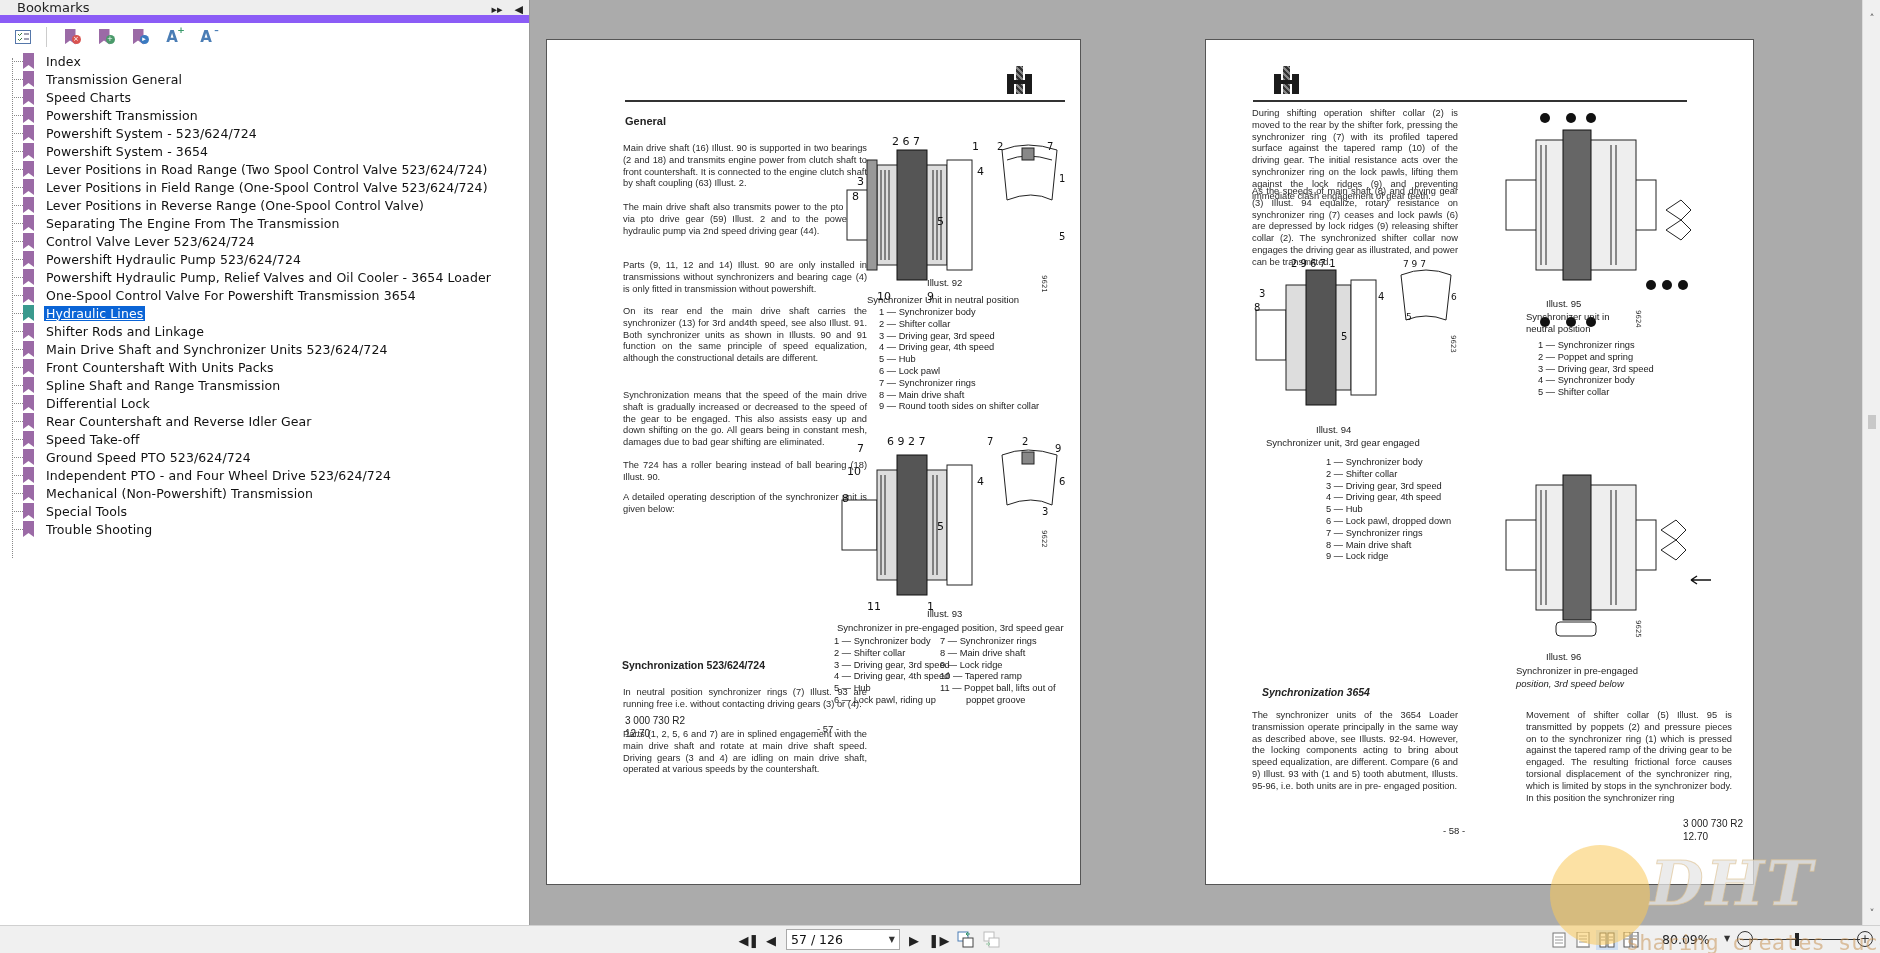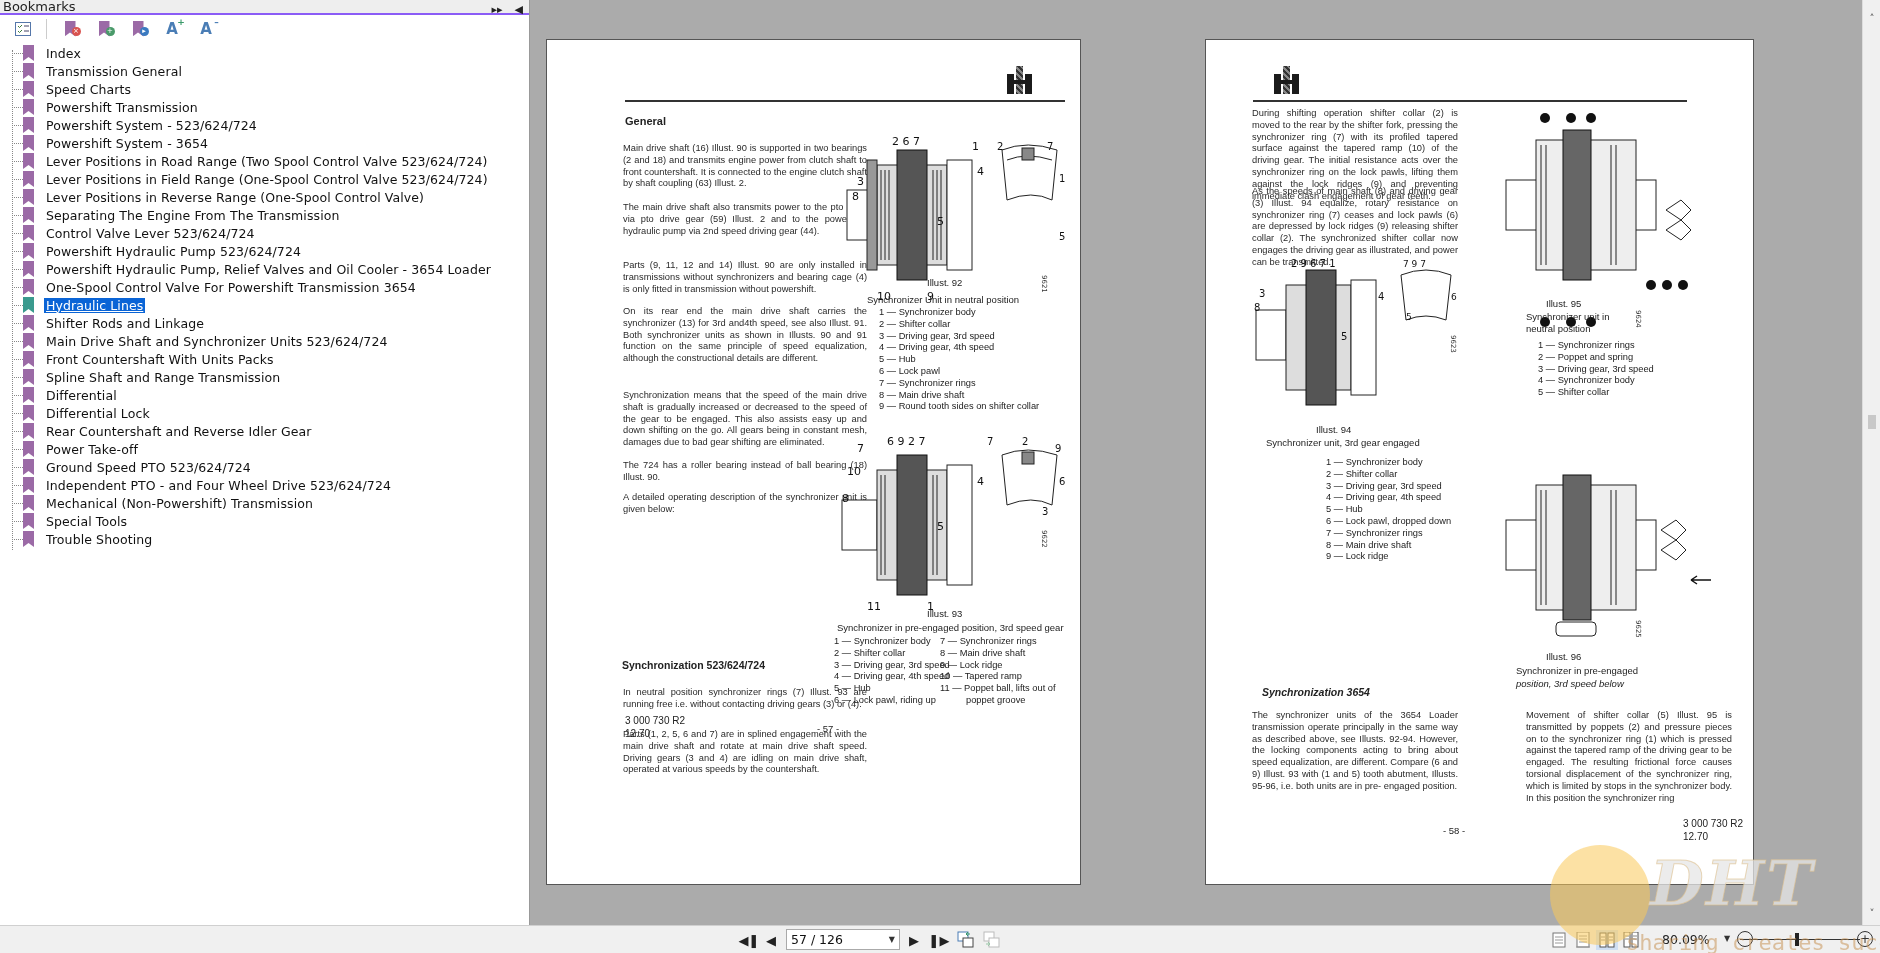--- a/index.html
+++ b/index.html
@@ -1,21 +1,21 @@
 <!DOCTYPE html>
 <html><head>
 <meta charset="utf-8">
 <style>
 *{box-sizing:border-box;margin:0;padding:0}
 html,body{width:1880px;height:953px;overflow:hidden;background:#ababab;font-family:"DejaVu Sans",sans-serif}
 #app{position:relative;width:1880px;height:953px}
 
 
 #sidebar{position:absolute;left:0;top:0;width:530px;height:925px;background:#fff;border-right:1px solid #999}
-#sb-header{height:15px;background:#eeeeee;border-bottom:2px solid #8b5cf6;display:flex;align-items:center;padding-left:3px;font-size:13px;color:#222;position:relative}
+#sb-header{height:23px;background:#eeeeee;border-bottom:8px solid #8b5cf6;display:flex;align-items:center;padding-left:17px;font-size:13px;color:#222;position:relative}
 #sb-header .hdr-btns{position:absolute;right:6px;top:3px;display:flex;gap:12px;font-size:11px;color:#222}
 #sb-toolbar{height:27px;display:flex;align-items:center;padding-left:6px;gap:0}
 .tb-icon{width:34px;height:22px;display:flex;align-items:center;justify-content:center}
 .tb-sep{width:1px;height:20px;background:#ccc;margin:0 6px}
 .bm-flag{display:inline-block;width:11px;height:16px;background:#9b6aa6;clip-path:polygon(0 0,100% 0,100% 100%,50% 75%,0 100%);position:relative}
 .bm-flag.active{background:#3a9a8e}
 .tb-badge{position:absolute;width:9px;height:9px;border-radius:50%;right:-5px;bottom:1px;font-size:7px;color:#fff;display:flex;align-items:center;justify-content:center;line-height:1}
 .font-a{font-weight:bold;color:#4a7db5;font-size:15px;position:relative}
 .font-a sup{font-size:9px;position:absolute;top:-3px;right:-7px}
 #bm-list{list-style:none;padding-top:2px;position:relative}
@@ -205,36 +205,31 @@
           <span class="lbl">Front Countershaft With Units Packs</span>
         </li>
         <li class="bm-item">
           <span class="conn"></span>
           <span class="bm-flag"></span>
           <span class="lbl">Spline Shaft and Range Transmission</span>
         </li>
         <li class="bm-item">
           <span class="conn"></span>
           <span class="bm-flag"></span>
-          <span class="lbl">Differential</span>
-        </li>
-        <li class="bm-item">
-          <span class="conn"></span>
-          <span class="bm-flag"></span>
           <span class="lbl">Differential Lock</span>
         </li>
         <li class="bm-item">
           <span class="conn"></span>
           <span class="bm-flag"></span>
           <span class="lbl">Rear Countershaft and Reverse Idler Gear</span>
         </li>
         <li class="bm-item">
           <span class="conn"></span>
           <span class="bm-flag"></span>
-          <span class="lbl">Power Take-off</span>
+          <span class="lbl">Speed Take-off</span>
         </li>
         <li class="bm-item">
           <span class="conn"></span>
           <span class="bm-flag"></span>
           <span class="lbl">Ground Speed PTO 523/624/724</span>
         </li>
         <li class="bm-item">
           <span class="conn"></span>
           <span class="bm-flag"></span>
           <span class="lbl">Independent PTO - and Four Wheel Drive 523/624/724</span>

